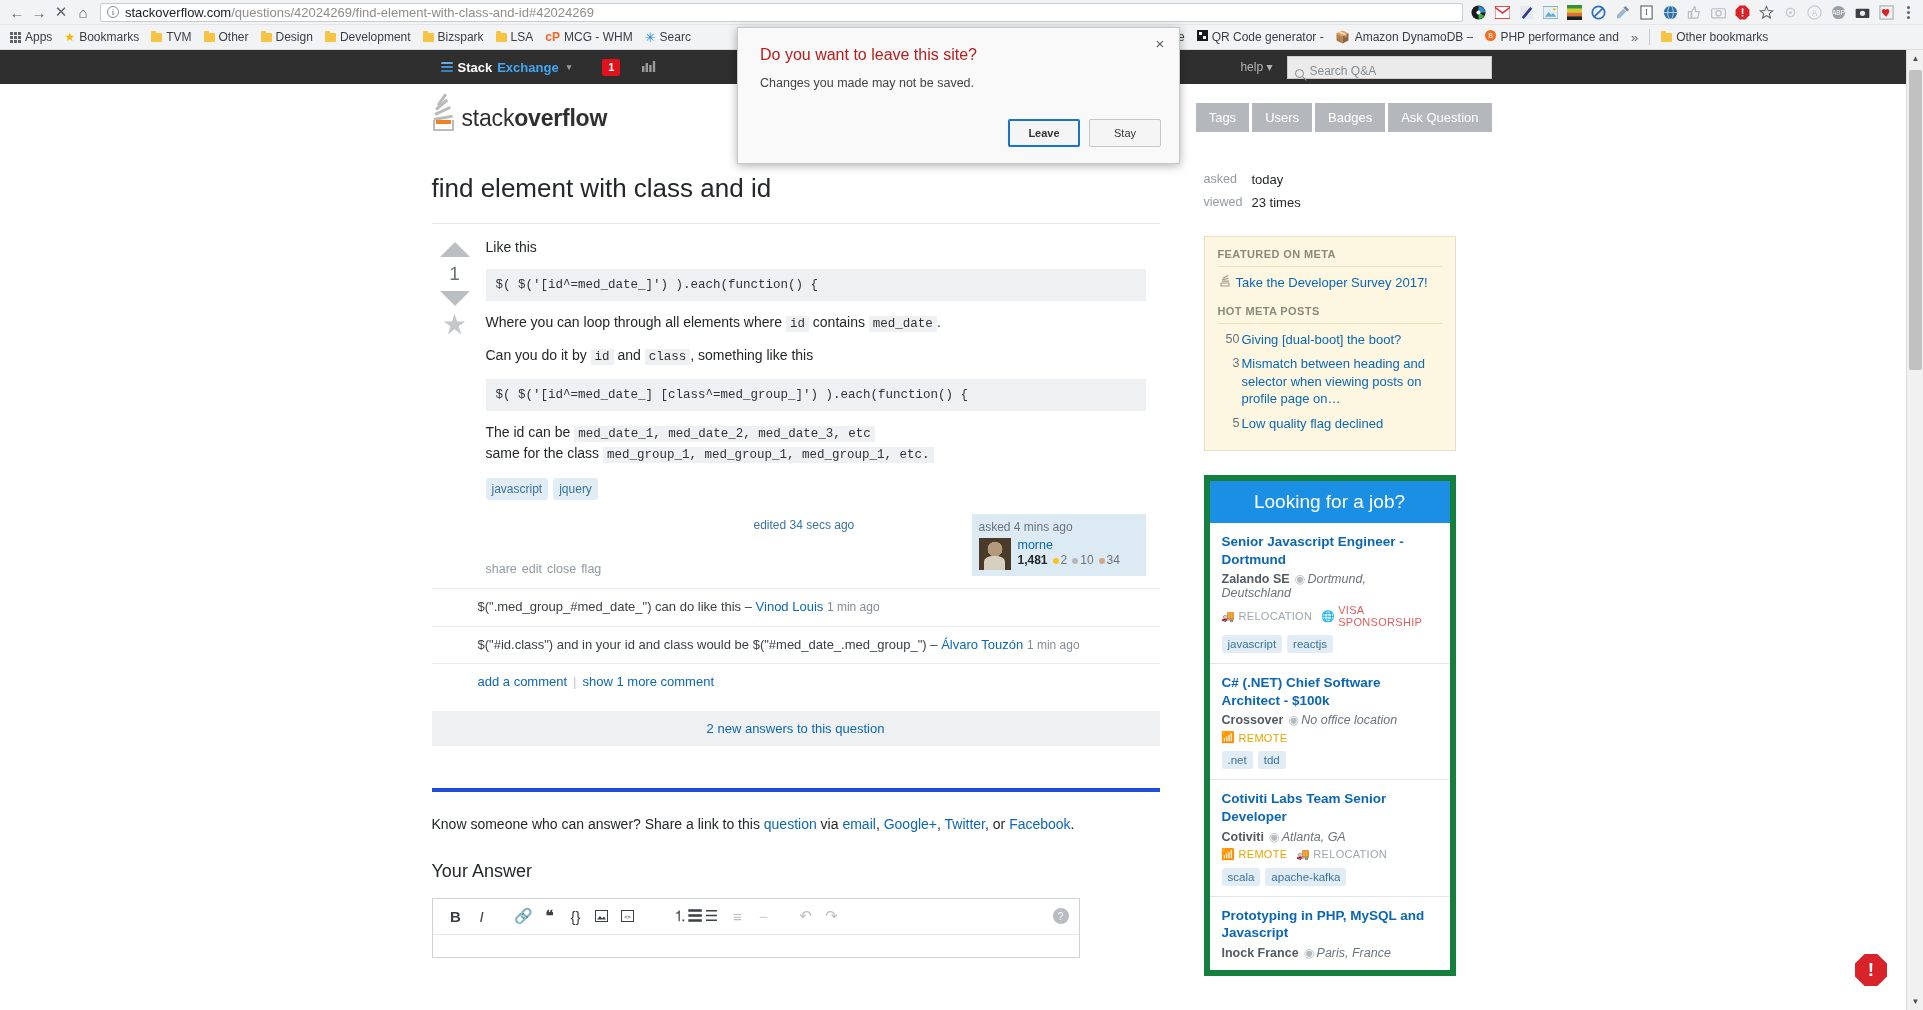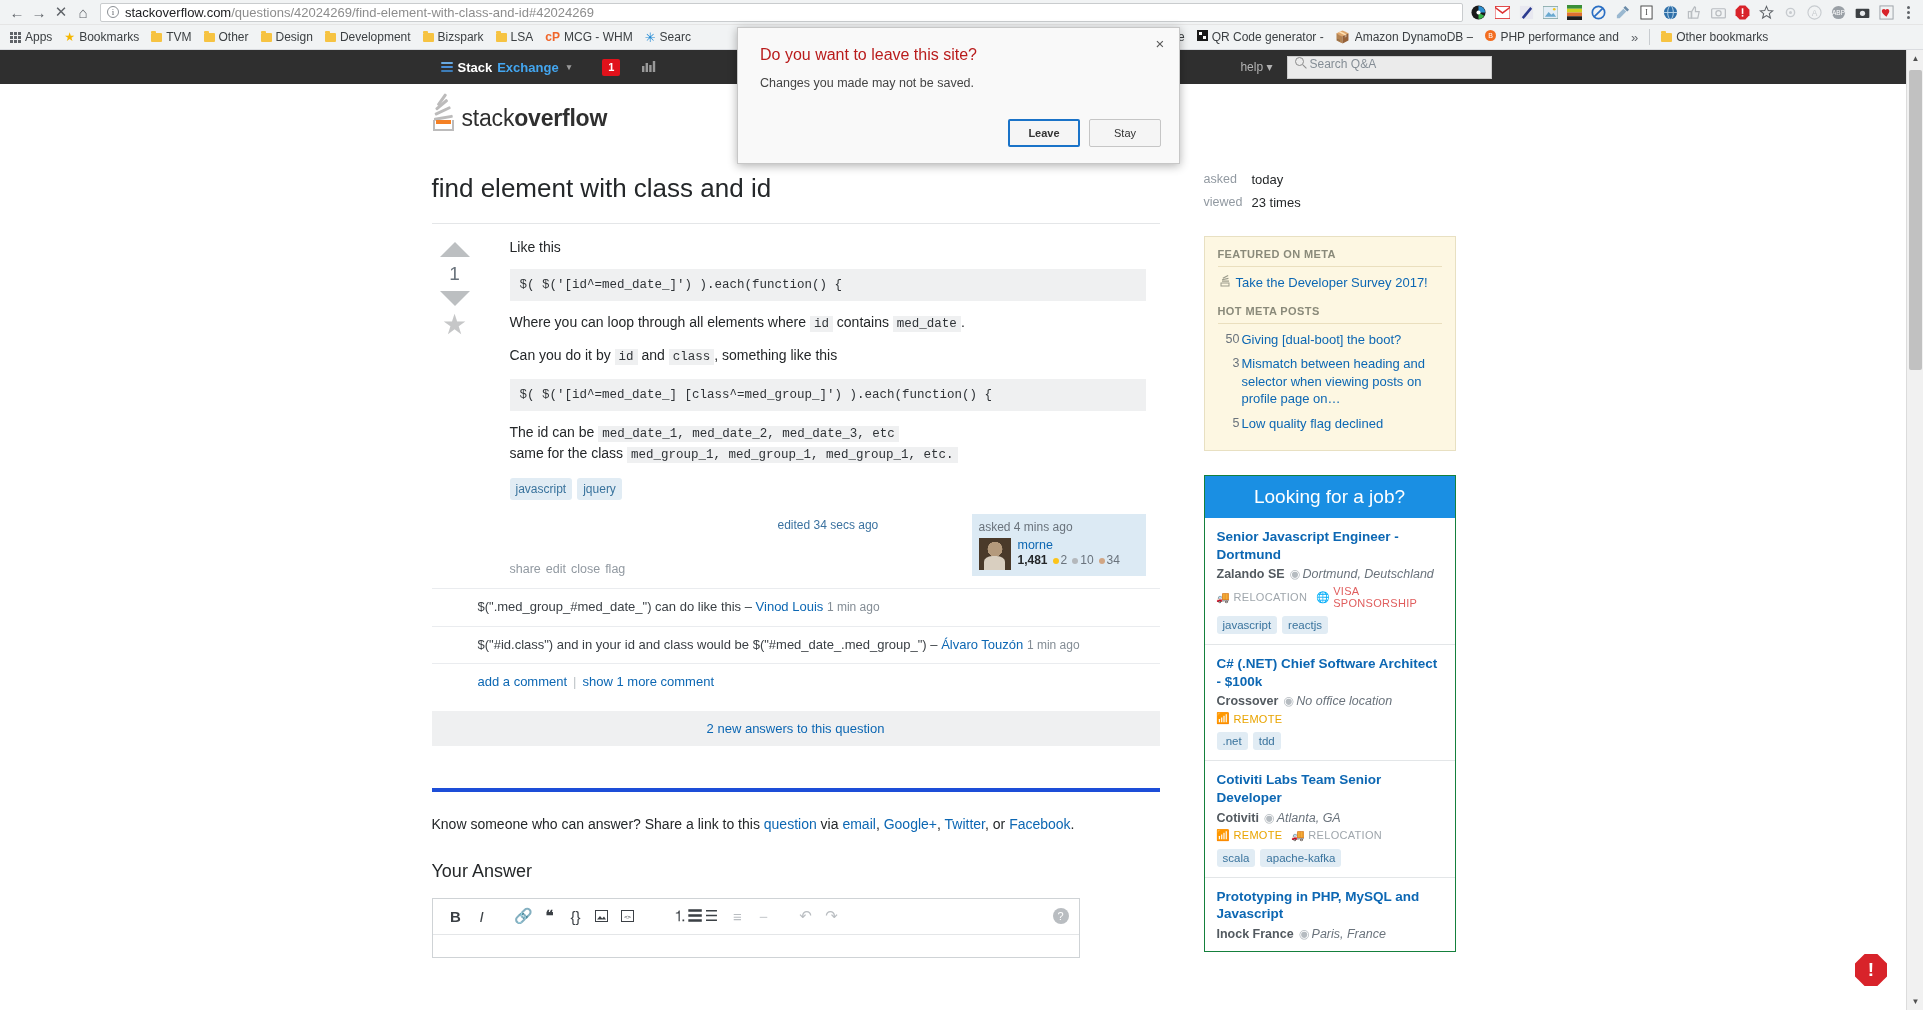--- a/index.html
+++ b/index.html
@@ -118,21 +118,21 @@
   .se-caret { color:#9a9a9a; font-size:9px; margin-left:3px; }
   .se-badge {
     background:#e1121b; color:#fff; font-size:11px; font-weight:bold;
     padding:1px 6px; margin-left: 22px; border-radius:2px; line-height:15px;
   }
   .se-chart { margin-left: 22px; color:#9a9a9a; font-size:13px; letter-spacing:-1px;}
   .se-right { margin-left:auto; display:flex; align-items:center; gap: 14px; }
   .se-help { color:#b3b3b3; font-size:12px; }
   .se-search {
     width: 205px; height: 23px; background:#ebebeb; border:1px solid #ccc;
-    display:flex; align-items:flex-start; padding: 0 7px; gap:6px;
+    display:flex; align-items:flex-end; padding: 0 7px; gap:6px;
   }
   .se-search-ph { color:#848d95; font-size:12px; }
   .se-mag { width:9px; height:9px; border:1.4px solid #8b8b8b; border-radius:50%; position:relative; flex:none;}
   .se-mag:after{ content:""; position:absolute; right:-4px; bottom:-3px; width:5px; height:1.4px; background:#8b8b8b; transform:rotate(45deg);}
 
   
   .so-header { height: 66px; background:#fff; border-bottom: 1px solid transparent; }
   .so-header-inner { width: 1060px; margin:0 auto; display:flex; align-items:center; height:66px; }
   .so-logo { display:flex; align-items:flex-end; gap:6px; }
   .so-logo-mark { width: 24px; height: 28px; position: relative; }
@@ -168,21 +168,21 @@
   .votecell { width: 46px; flex:none; text-align:center; padding-top: 4px; }
   .arrow-up, .arrow-dn {
     width:0; height:0; margin: 0 auto;
     border-left: 15px solid transparent; border-right: 15px solid transparent;
   }
   .arrow-up { border-bottom: 15px solid #bcbfc1; }
   .arrow-dn { border-top: 15px solid #bcbfc1; }
   .votecount { font-size: 19px; color:#6a737c; margin: 6px 0; }
   .fav-star { color:#c6c7c8; font-size: 28px; line-height: 26px; display:block; margin-top: 6px;}
 
-  .postbody { flex:1; padding-left: 8px; padding-right: 14px; margin-left: 24px; }
+  .postbody { flex:1; padding-left: 8px; padding-right: 14px; }
   .postbody p { font-size: 14px; line-height: 1.42; margin: 0 0 12px 0; color: #242729; }
   pre.code {
     background:#eff0f1; padding: 9px 10px; margin: 0 0 12px 0;
     font-family: "Liberation Mono", monospace; font-size: 12.5px; color:#2f3337;
     overflow:hidden; white-space: pre;
   }
   code.inl {
     background:#eff0f1; font-family:"Liberation Mono", monospace; font-size:12.5px;
     padding: 1px 4px; color:#2f3337;
   }
@@ -251,21 +251,21 @@
   .meta-box {
     background:#fdf7e2; border:1px solid #e8e0c2; padding: 11px 13px; margin-bottom: 24px;
   }
   .meta-h { font-size:11px; color:#8a8a7a; letter-spacing:0.4px; font-weight:bold; margin-bottom: 6px;}
   .meta-hr { border-bottom:1px solid #eadfbe; margin-bottom: 7px; }
   .meta-item { display:flex; gap:2px; font-size:13px; margin-bottom: 7px; line-height:1.35;}
   .meta-item a { color:#0c67b3; text-decoration:none; }
   .meta-num { width: 22px; text-align:right; color:#6a737c; font-size:12.5px; flex:none;}
   .meta-so-icon { width:16px; flex:none; color:#9a9a8a; font-size:12px; text-align:center;}
 
-  .jobs-box { border: 1px solid #15803d; }
+  .jobs-box { border: 6px solid #15803d; }
   .jobs-head { background:#1a8fe3; color:#fff; text-align:center; font-size:19px; padding: 10px 0; }
   .job { padding: 10px 12px; border-bottom: 1px solid #e3e6e8; }
   .job:last-child { border-bottom: none; }
   .job-title { color:#0c67b3; font-weight:bold; font-size:13.5px; line-height:1.3; display:block; text-decoration:none;}
   .job-co { font-size:12.5px; margin-top: 3px; color:#6a737c; }
   .job-co b { color:#535a60; }
   .job-co .pin { color:#b5bbc0; margin: 0 2px 0 5px; }
   .job-co i { font-style:italic; color:#6a737c; }
   .job-perks { margin-top: 4px; font-size:11px; letter-spacing:0.3px; display:flex; gap:9px; align-items:center;}
   .perk { display:flex; align-items:center; gap:3px; }
@@ -575,20 +575,26 @@
       <div class="so-header-inner">
         <div class="so-logo">
           <span class="so-logo-mark">
             <i class="b1"></i>
               <i class="b2"></i>
               <i class="b3"></i>
               <i class="b4"></i>
               <span class="cup"></span>
           </span>
           <span class="so-logo-text"><span>stack</span><b>overflow</b></span>
+        </div>
+        <div class="so-nav">
+          <a href="#">Tags</a>
+          <a href="#">Users</a>
+          <a href="#">Badges</a>
+          <a href="#">Ask Question</a>
         </div>
       </div>
     </div>
 
     <div class="content">
 
       <div class="col-main">
         <h1 class="q-title">find element with class and id</h1>
         <div class="hr"></div>
 

